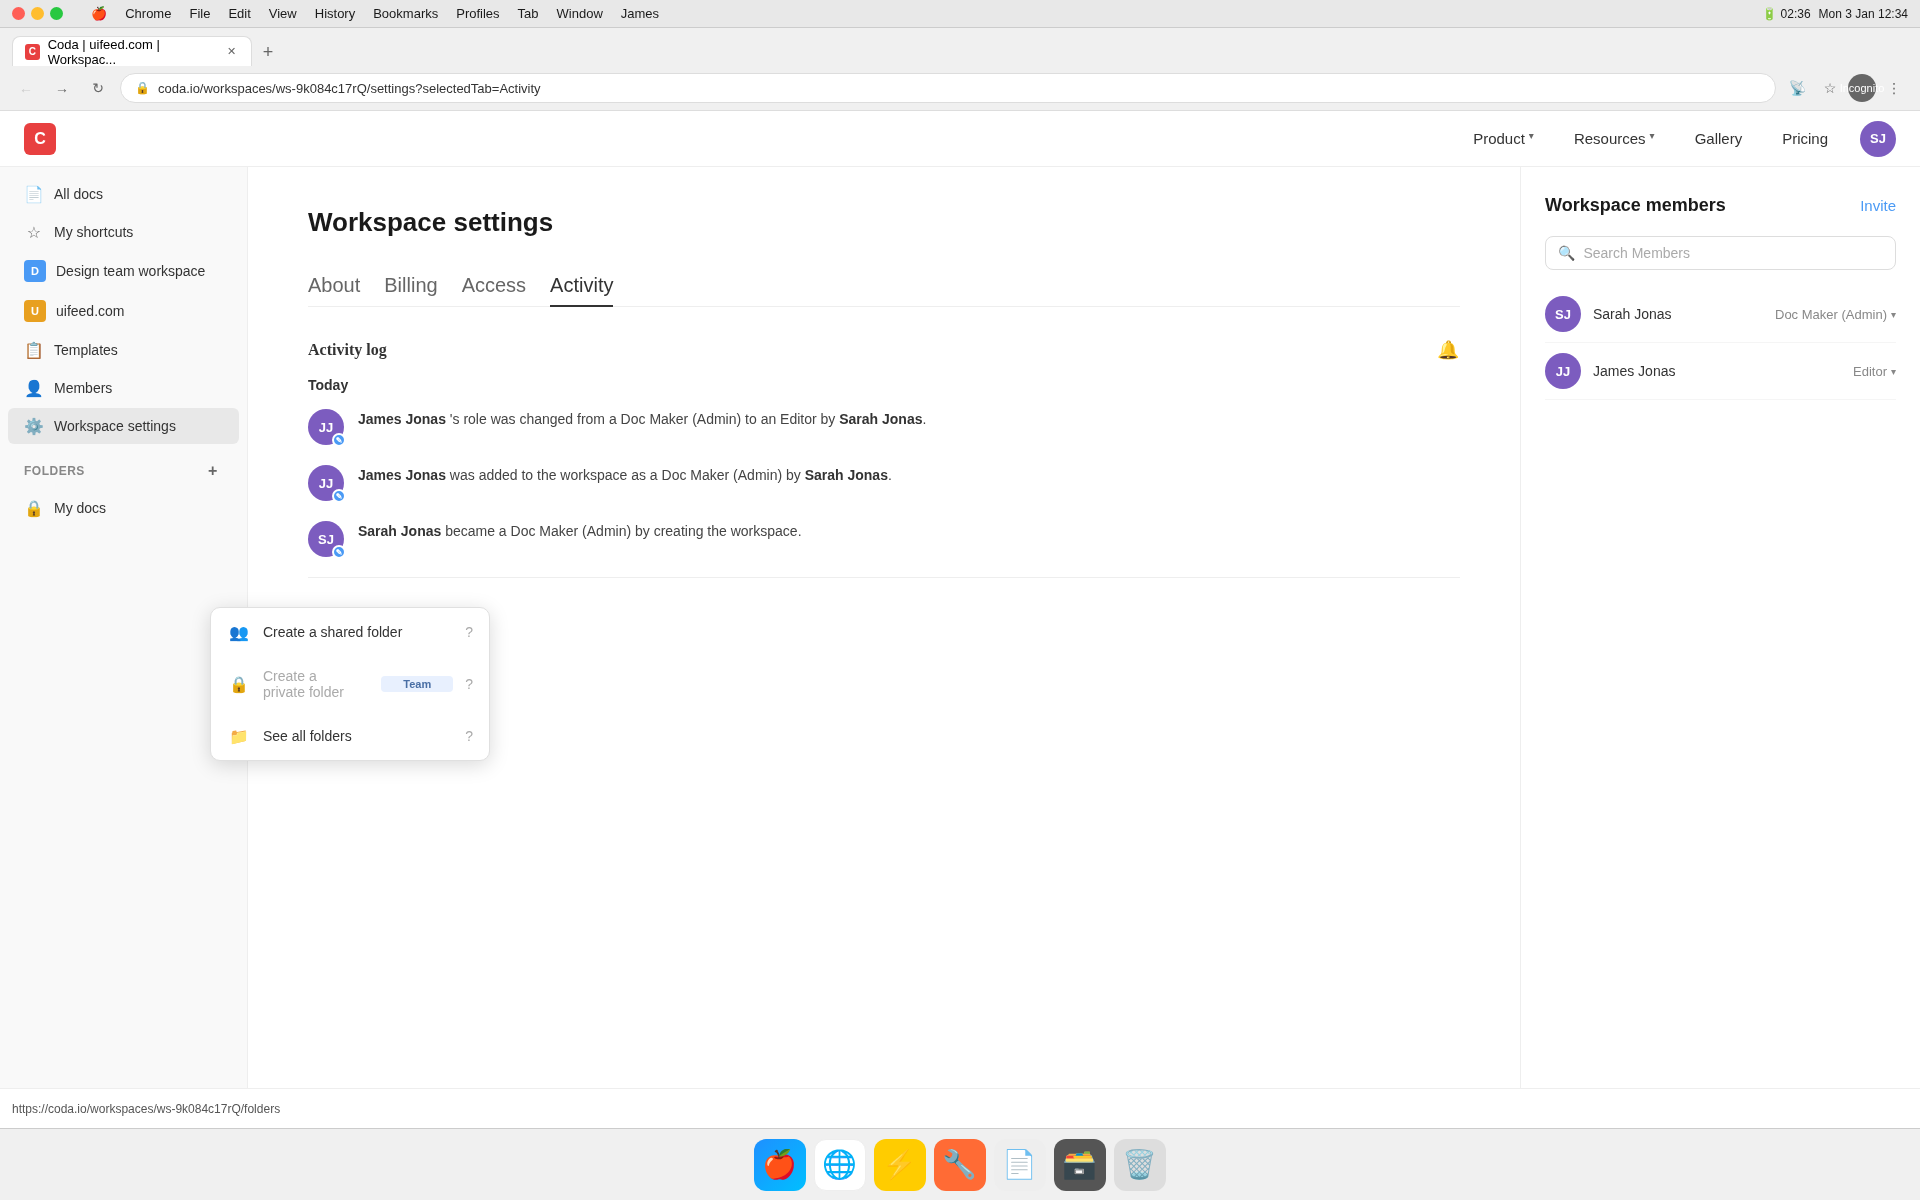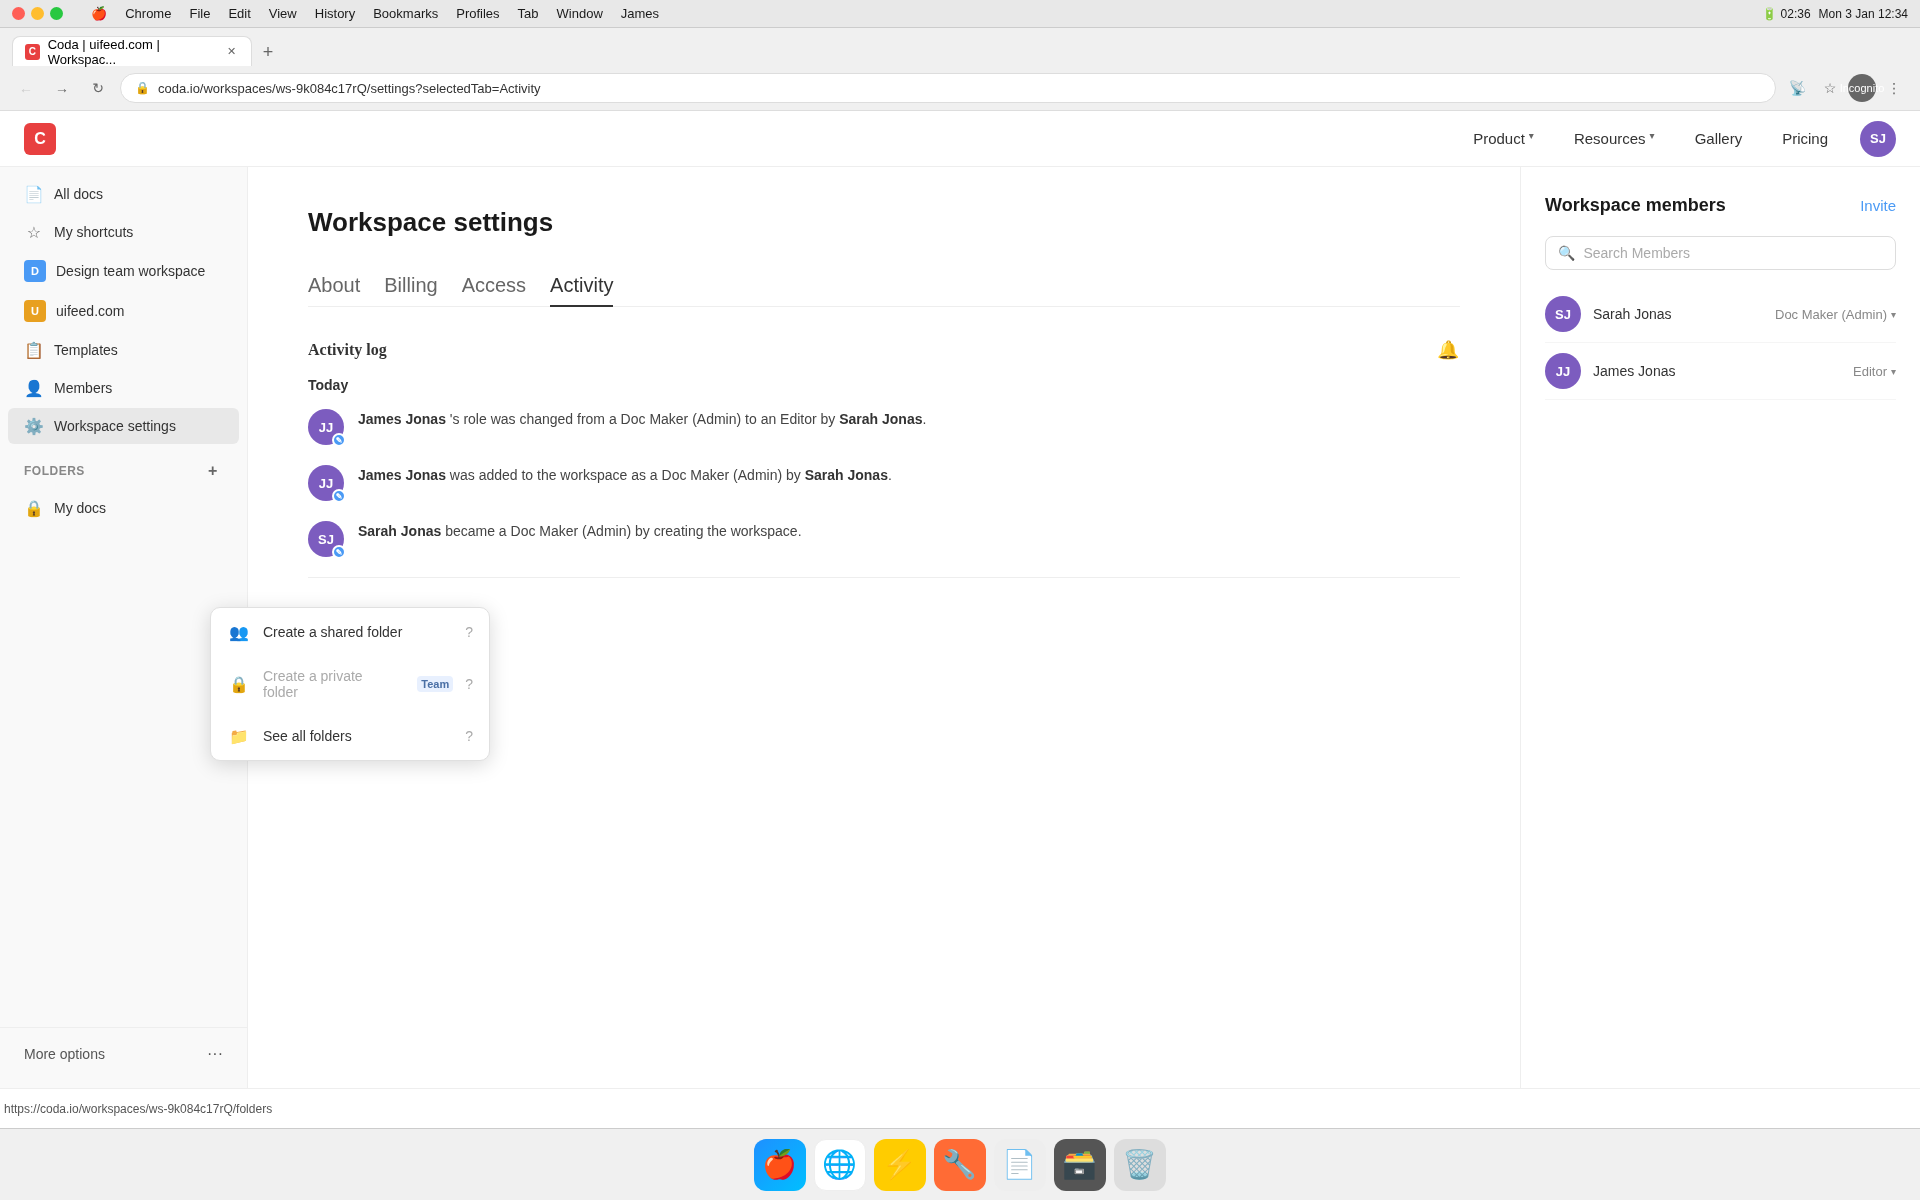--- a/index.html
+++ b/index.html
@@ -236,30 +236,30 @@
       align-items: center;
       gap: 12px;
       padding: 12px 16px;
       font-size: 14px;
       color: #333;
       cursor: pointer;
     }
     .dropdown-item .di-icon { width: 24px; height: 24px; display: flex; align-items: center; justify-content: center; color: #666; font-size: 16px; flex-shrink: 0; }
     .dropdown-item .help-icon { margin-left: auto; color: #aaa; font-size: 14px; }
     .dropdown-item.disabled { color: #aaa; }
-    .team-badge { background: #e8f0fe; color: #4a6fa5; font-size: 11px; font-weight: 600; padding: 2px 4px; border-radius: 4px; margin-left: 20px; }
+    .team-badge { background: #e8f0fe; color: #4a6fa5; font-size: 11px; font-weight: 600; padding: 2px 22px; border-radius: 4px; margin-left: 20px; }
 
     
     .status-bar {
       height: 40px;
       background: white;
       border-top: 1px solid #eee;
       display: flex;
       align-items: center;
-      padding: 0 4px;
+      padding: 0 12px;
       font-size: 13px;
       color: #555;
     }
     .status-url { font-size: 12px; color: #555; }
 
     
     .dock {
       height: 72px;
       background: rgba(240,240,240,0.9);
       border-top: 1px solid #ccc;
@@ -387,26 +387,20 @@
 
       <div class="sidebar-section-header">
         <span>FOLDERS</span>
         <div class="add-btn">+</div>
       </div>
       <div class="sidebar-item">
         <span class="icon">🔒</span>
         <span>My docs</span>
       </div>
 
-      <div class="sidebar-bottom">
-        <div class="more-options">
-          <span>More options</span>
-          <span class="dots">···</span>
-        </div>
-      </div>
     </div>
 
     <div class="main-content">
       <h1 class="page-title">Workspace settings</h1>
 
       <div class="tabs">
         <div class="tab">About</div>
         <div class="tab">Billing</div>
         <div class="tab">Access</div>
         <div class="tab active">Activity</div>

